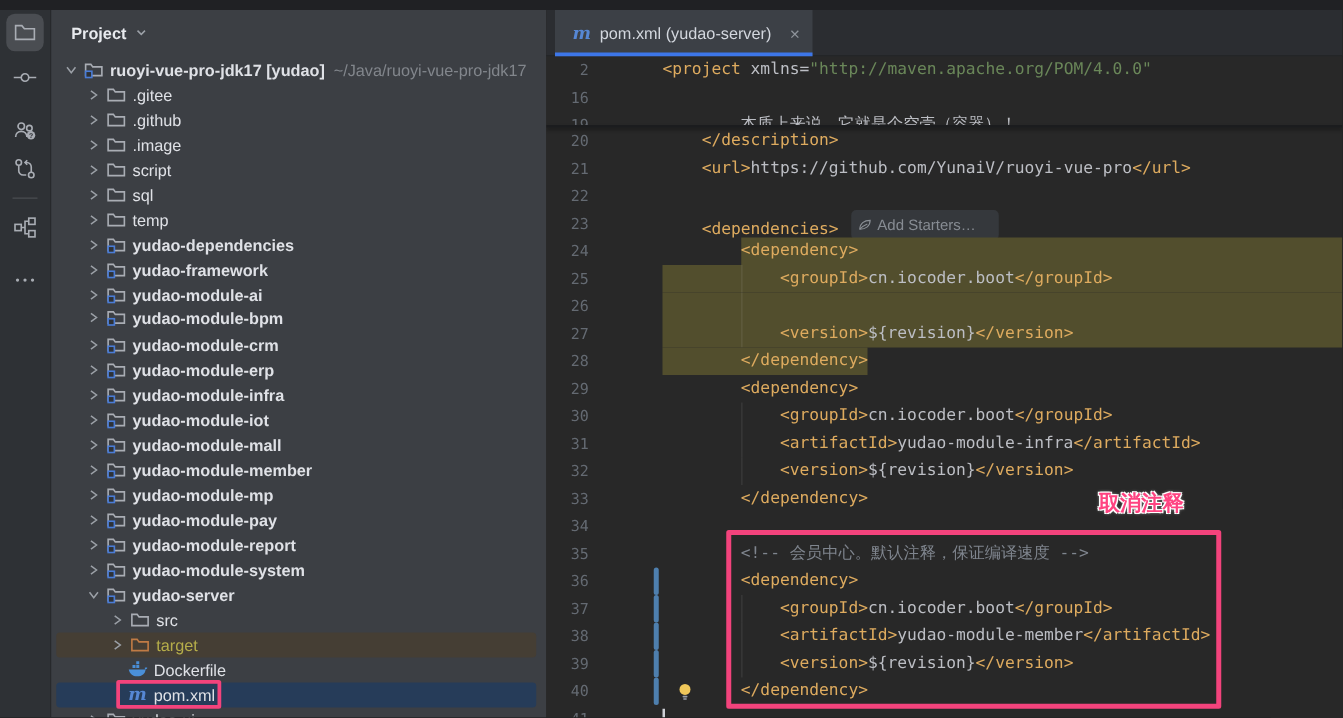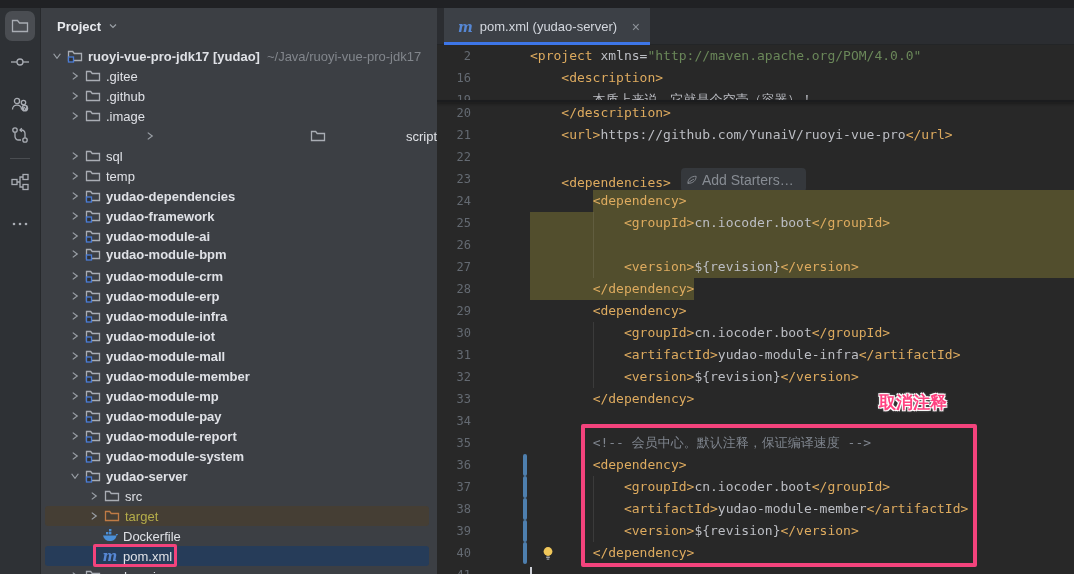--- a/index.html
+++ b/index.html
@@ -49,22 +49,22 @@
   .stickysep{position:absolute;left:0;top:55px;width:637px;height:2px;background:#1b1c1e;box-shadow:0 2px 3px rgba(0,0,0,.4)}
   .lnum{position:absolute;left:0;top:0;width:34px;text-align:right;color:#646a72;font-size:12px}
   .ltext{position:absolute;left:93px;top:0}
   .selbg{position:absolute;top:0;height:22px;background:#524e2d}
   .chbar{position:absolute;left:86px;top:0;width:4px;height:22px;background:#4e7fae;border-radius:2px}
   .guide{position:absolute;top:0;width:1px;height:22px;background:rgba(255,255,255,.09)}
   .bulb{position:absolute;left:103px;top:3px;width:16px;height:16px}
   .caret{position:absolute;left:93px;top:3px;width:2px;height:15px;background:#ced0d6}
   .t{color:#deab5f}.p{color:#bcbec4}.s{color:#6a8759}.c{color:#7f858e}.a{color:#bcbec4}
   .inlay{display:inline-flex;align-items:center;gap:4px;background:#35383c;border-radius:4px;
-    margin-left:10px;padding:1px 12px 1px 5px;font-family:"Liberation Sans",sans-serif;
-    font-size:14px;color:#878c93;vertical-align:1px}
+    margin-left:10px;padding:1px 18px 1px 5px;font-family:"Liberation Sans",sans-serif;
+    font-size:12px;color:#878c93;vertical-align:1px}
 
   
   .hlbox{position:absolute;border:4px solid #f3437c;border-radius:2px;z-index:50}
   .hlbox.tree{border-width:3px}
   .annot{position:absolute;z-index:51;font-size:17px;font-weight:bold;color:#ff4381;
     text-shadow:-1px -1px 0 #fff,1px -1px 0 #fff,-1px 1px 0 #fff,1px 1px 0 #fff,0 0 3px #fff}
   svg{display:block}
 </style>
 </head>
 <body>
@@ -202,21 +202,21 @@
             </svg>
           </span>
           <span style="width: 2px; flex: 0 0 auto;"></span>
           <span class="ticon">
             <svg width="16" height="16" viewBox="0 0 16 16">
               <path d="M1.5 3.5h4.2l1.5 2h7.3v7h-13z" fill="none" stroke="#a9adb4" stroke-width="1.3"></path>
             </svg>
           </span>
           <span class="tlabel">.image</span>
         </div>
-        <div class="trow" style="top: 118px; justify-content: space-between;">
+        <div class="trow" style="top: 118px;">
           <span class="hl"></span>
           <span style="width: 26px; flex: 0 0 auto;"></span>
           <span class="chev">
             <svg width="12" height="12" viewBox="0 0 16 16">
               <polyline points="5,3.5 11,8 5,12.5" fill="none" stroke="#9ba0a7" stroke-width="1.6"></polyline>
             </svg>
           </span>
           <span style="width: 2px; flex: 0 0 auto;"></span>
           <span class="ticon">
             <svg width="16" height="16" viewBox="0 0 16 16">
@@ -591,21 +591,21 @@
     <div class="tabbar">
       <div class="tab">
         <span class="mvn">m</span>
         <span class="tname">pom.xml (yudao-server)</span>
         <span class="tclose">×</span>
         <span class="underline"></span>
       </div>
     </div>
     <div class="code">
         <div class="crow sticky" style="top: 0px;"><div class="lnum">2</div><div class="ltext"><span class="t">&lt;project</span><span class="p"> </span><span class="a">xmlns</span><span class="p">=</span><span class="s">"http://maven.apache.org/POM/4.0.0"</span></div></div>
-        <div class="crow sticky" style="top: 22px;"><div class="lnum">16</div><div class="ltext"><span class="p">    </span><span class="t">&lt;description&gt;</span></div></div>
+        <div class="crow sticky" style="top: 22px;"><div class="lnum">16</div></div>
         <div class="crow clip" style="top: 44px;"><div class="lnum">19</div><div class="ltext"><span class="p">        本质上来说，它就是个空壳（容器）！</span></div></div>
         <div class="stickysep"></div>
         <div class="crow" style="top: 57px;"><div class="lnum">20</div><div class="ltext"><span class="p">    </span><span class="t">&lt;/description&gt;</span></div></div>
         <div class="crow" style="top: 79px;"><div class="lnum">21</div><div class="ltext"><span class="p">    </span><span class="t">&lt;url&gt;</span><span class="p">https://github.com/YunaiV/ruoyi-vue-pro</span><span class="t">&lt;/url&gt;</span></div></div>
         <div class="crow" style="top: 101px; padding-left: 24px;"><div class="lnum">22</div><div class="ltext"></div></div>
         <div class="crow" style="top: 123px;"><div class="lnum">23</div><div class="ltext"><span class="p">    </span><span class="t">&lt;dependencies&gt;</span><span class="inlay"><span><svg width="12" height="12" viewBox="0 0 16 16">
                   <path d="M2.5 12.5C2.5 6.5 7 3 13.5 3c0 6-4.5 9.5-11 9.5z" fill="none" stroke="#8b9096" stroke-width="1.2"></path>
                   <path d="M2.5 12.5C5.5 9.5 8 8 10.5 7" fill="none" stroke="#8b9096" stroke-width="1.2"></path>
                 </svg></span><span>Add Starters…</span></span></div></div>
         <div class="crow" style="top: 145px;"><div class="selbg" style="left: 155.64px; width: 481.36px;"></div><div class="lnum">24</div><div class="ltext"><span class="p">        </span><span class="t">&lt;dependency&gt;</span></div></div>

